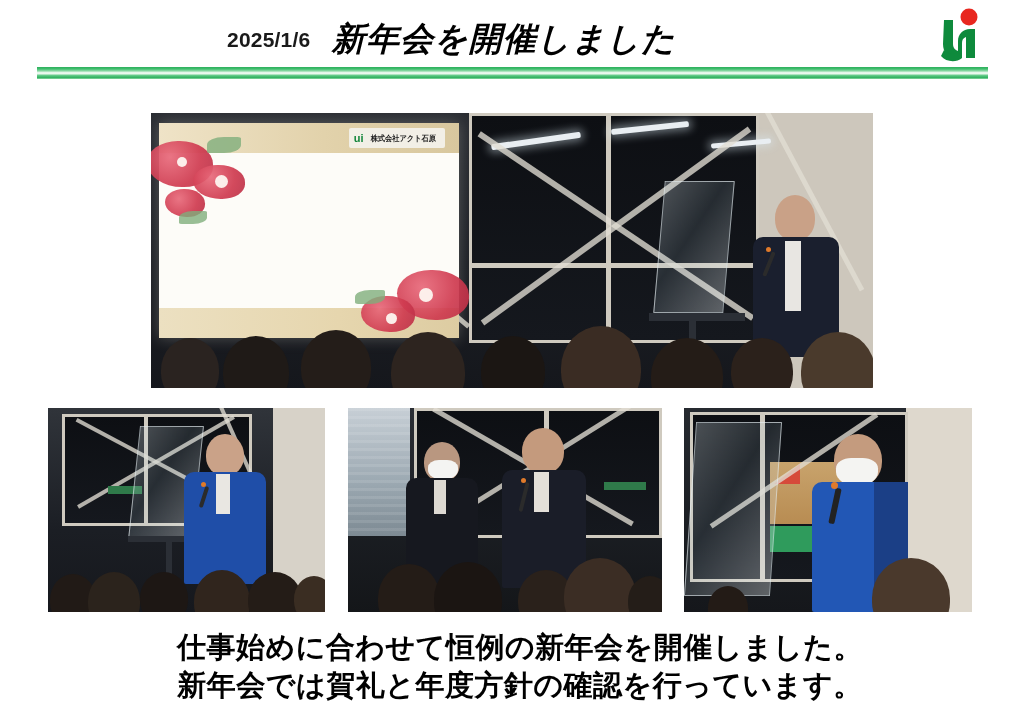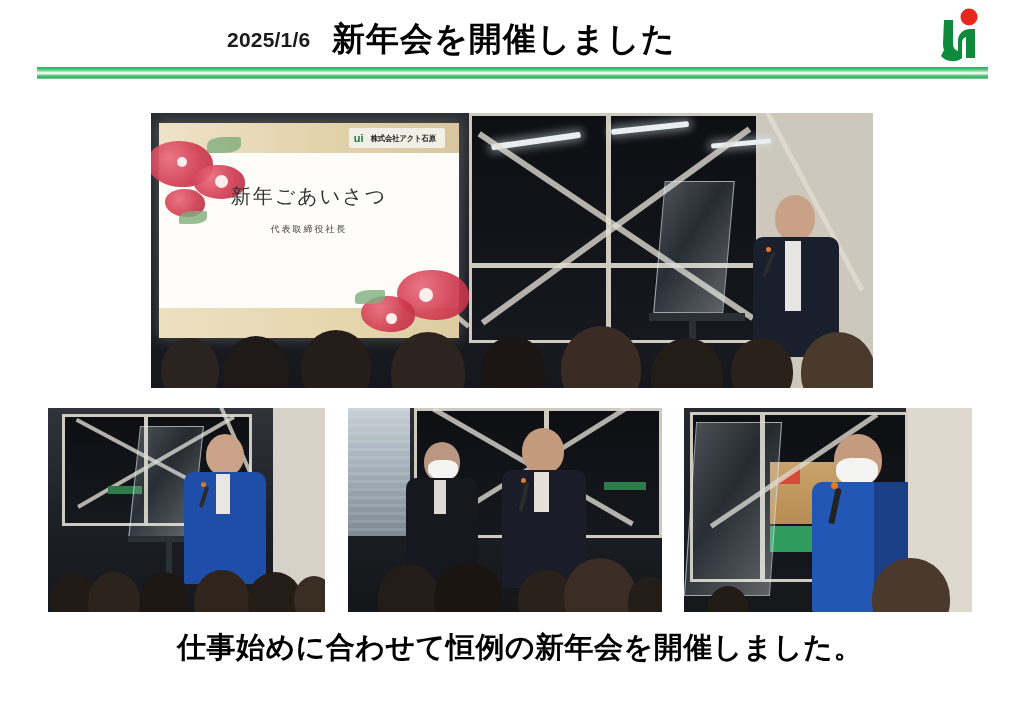--- a/index.html
+++ b/index.html
@@ -16,21 +16,21 @@
   .header{position:absolute;left:0;top:0;width:1024px;height:80px;}
   .date{
     position:absolute;left:227px;top:28px;
     font-size:21px;color:#1a1a1a;letter-spacing:.2px;
     white-space:nowrap;
     font-weight:bold;
   }
   .title{
     position:absolute;left:332px;top:17px;
     font-size:33px;font-weight:bold;color:#000;
-    letter-spacing:1px;white-space:nowrap;
+    letter-spacing:1px;white-space:nowrap;font-style:italic;
   }
   .logo{position:absolute;left:928px;top:8px;width:62px;height:56px;}
 
   
   .rule{
     position:absolute;left:37px;top:67px;width:951px;height:12px;
     background:linear-gradient(to bottom,
       #2fae5d 0%, #3fbf6d 16%,
       #8fd9a8 33%, #f2fbf5 48%,
       #e7f7ec 56%, #57c67f 72%,
@@ -155,22 +155,20 @@
       <div class="leafy" style="left:48px;top:14px;width:34px;height:16px;"></div>
       <div class="leafy" style="left:20px;top:88px;width:28px;height:13px;"></div>
       <div class="blossom" style="left:56px;top:52px;width:13px;height:13px;"></div>
       <div class="blossom" style="left:18px;top:34px;width:10px;height:10px;"></div>
       <div class="floral" style="right:-10px;bottom:18px;width:72px;height:50px;"></div>
       <div class="floral" style="right:44px;bottom:6px;width:54px;height:36px;"></div>
       <div class="leafy" style="right:74px;bottom:34px;width:30px;height:14px;"></div>
       <div class="blossom" style="right:26px;bottom:36px;width:14px;height:14px;"></div>
       <div class="blossom" style="right:62px;bottom:14px;width:11px;height:11px;"></div>
 
-      <div class="scr-title">新年ごあいさつ</div>
-      <div class="scr-role">代表取締役社長</div>
     </div>
 
     <div class="acryl" style="left:508px;top:68px;width:68px;height:130px;
          transform:skewX(-5deg);"></div>
     <div class="podium" style="left:498px;top:200px;width:96px;height:8px;"></div>
     <div class="podium" style="left:538px;top:206px;width:7px;height:46px;"></div>
 
     <div class="person" style="left:600px;top:82px;width:90px;height:160px;">
       <div class="p-head" style="left:24px;top:0;width:40px;height:46px;background:#c9a187;"></div>
       <div class="p-body" style="left:2px;top:42px;width:86px;height:120px;background:#1a1f2e;"></div>
@@ -275,15 +273,16 @@
       <div class="mic-t" style="left:19px;top:48px;width:7px;height:7px;"></div>
     </div>
     <div class="crowd">
       <div class="head" style="left:188px;bottom:-26px;width:78px;height:80px;background:#4a392c;"></div>
       <div class="head" style="left:24px;bottom:-18px;width:40px;height:44px;background:#231b16;"></div>
     </div>
   </div>
 
   <div class="caption">
     <span>仕事始めに合わせて恒例の新年会を開催しました。</span>
+    <span>新年会では賀礼と年度方針の確認を行っています。</span>
   </div>
 
 </div>
 
 </body></html>

